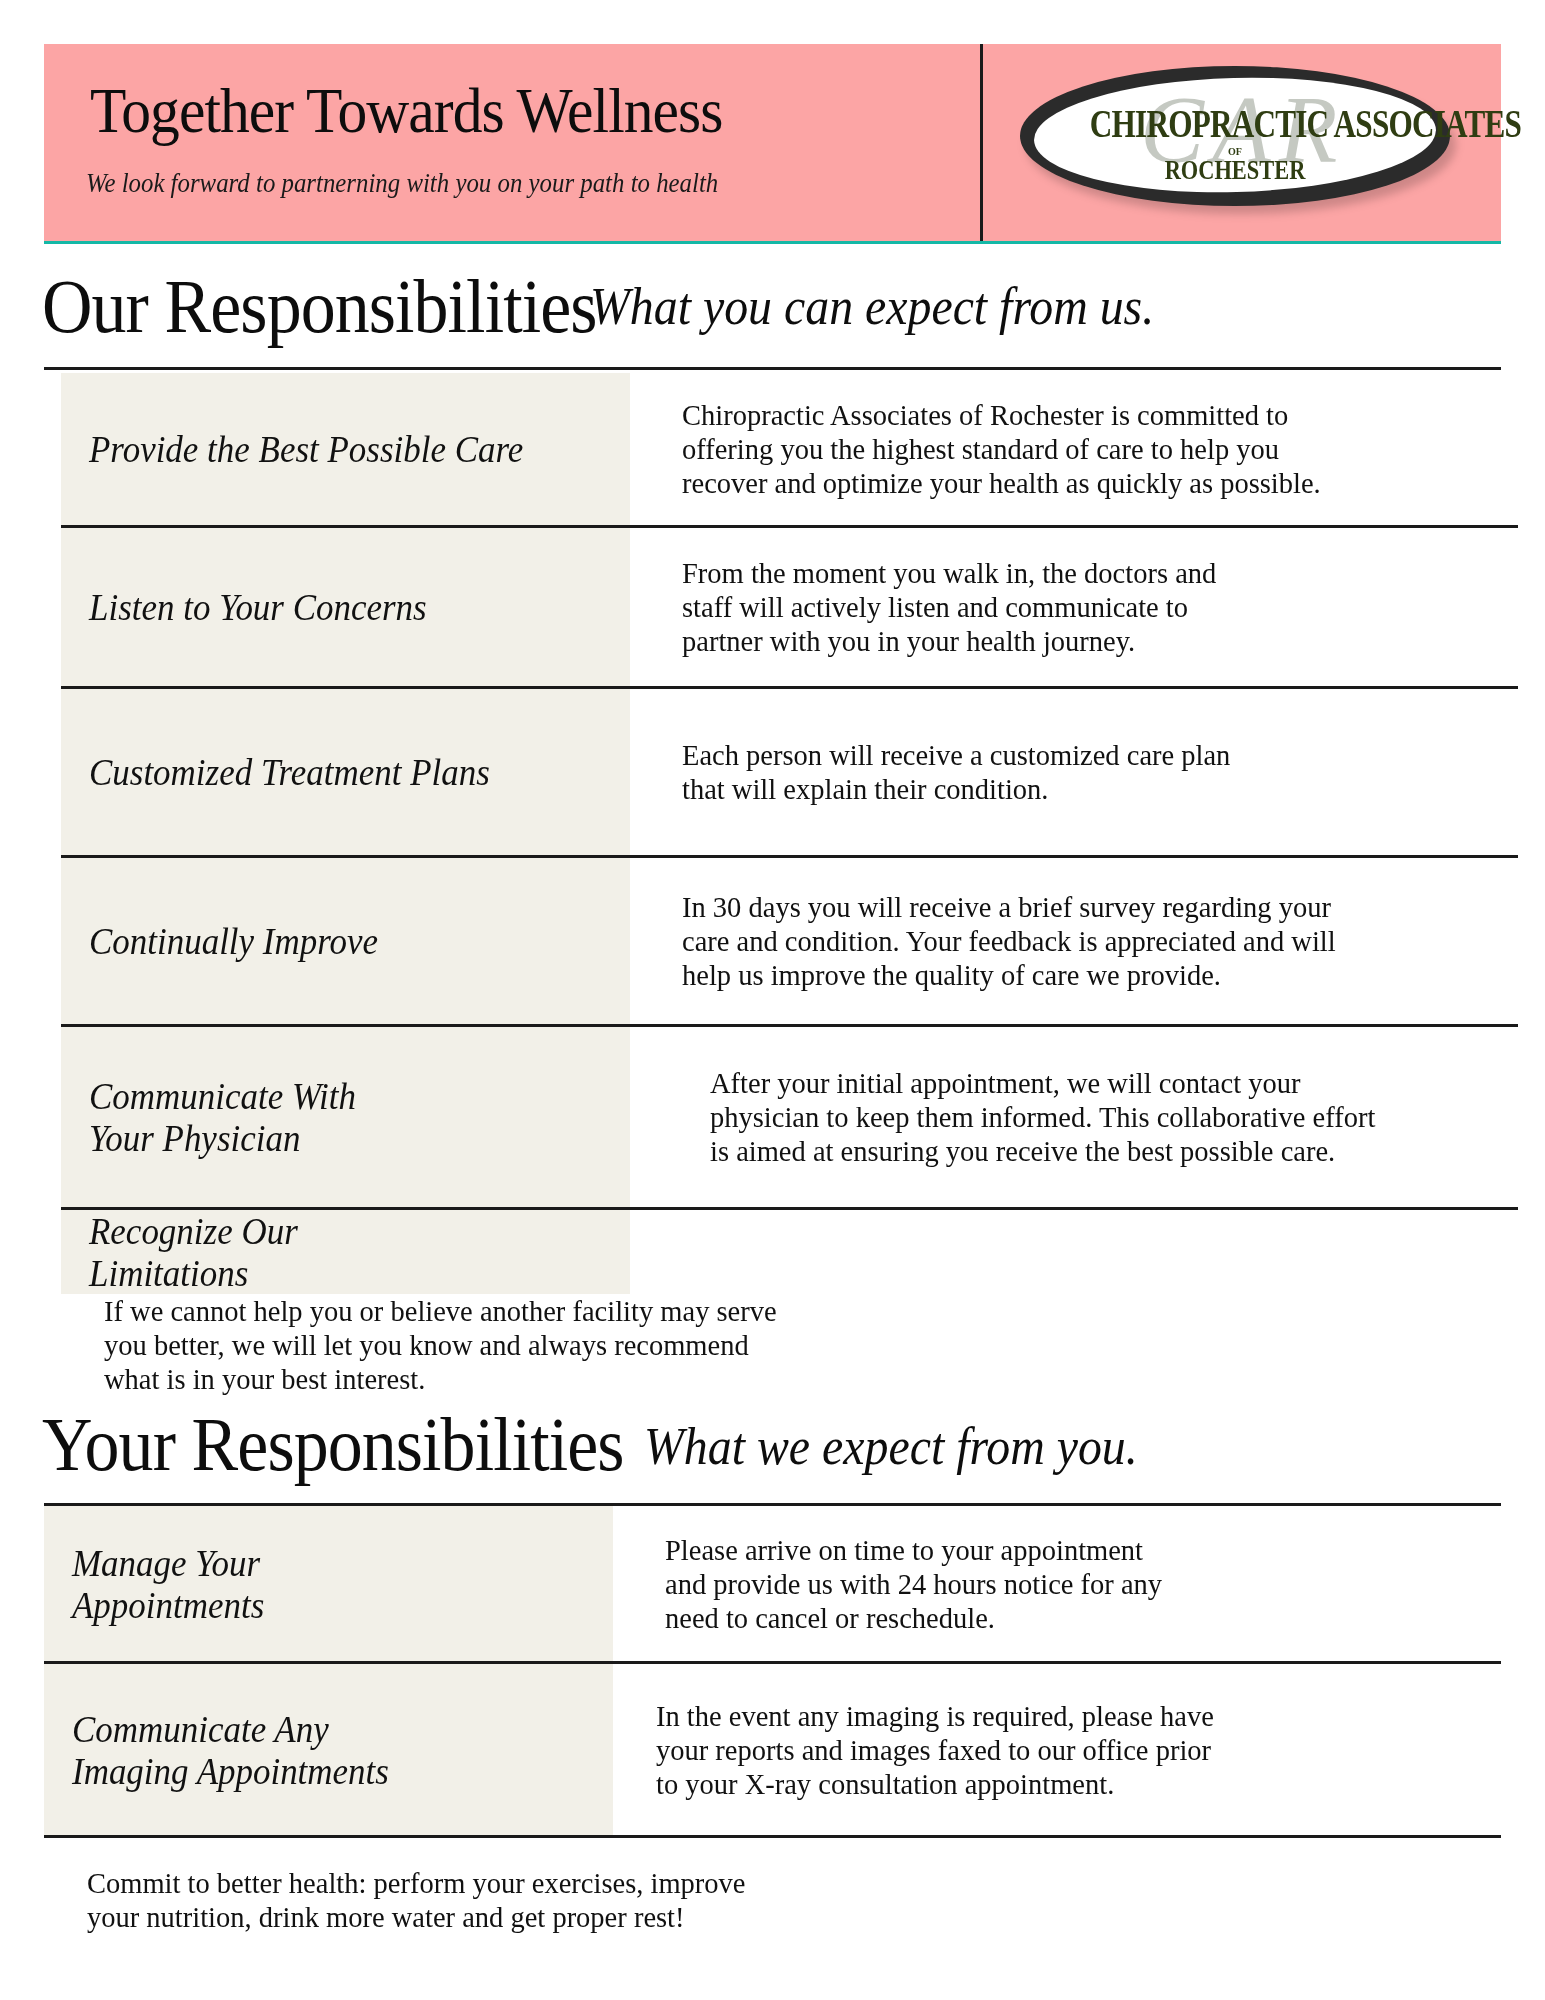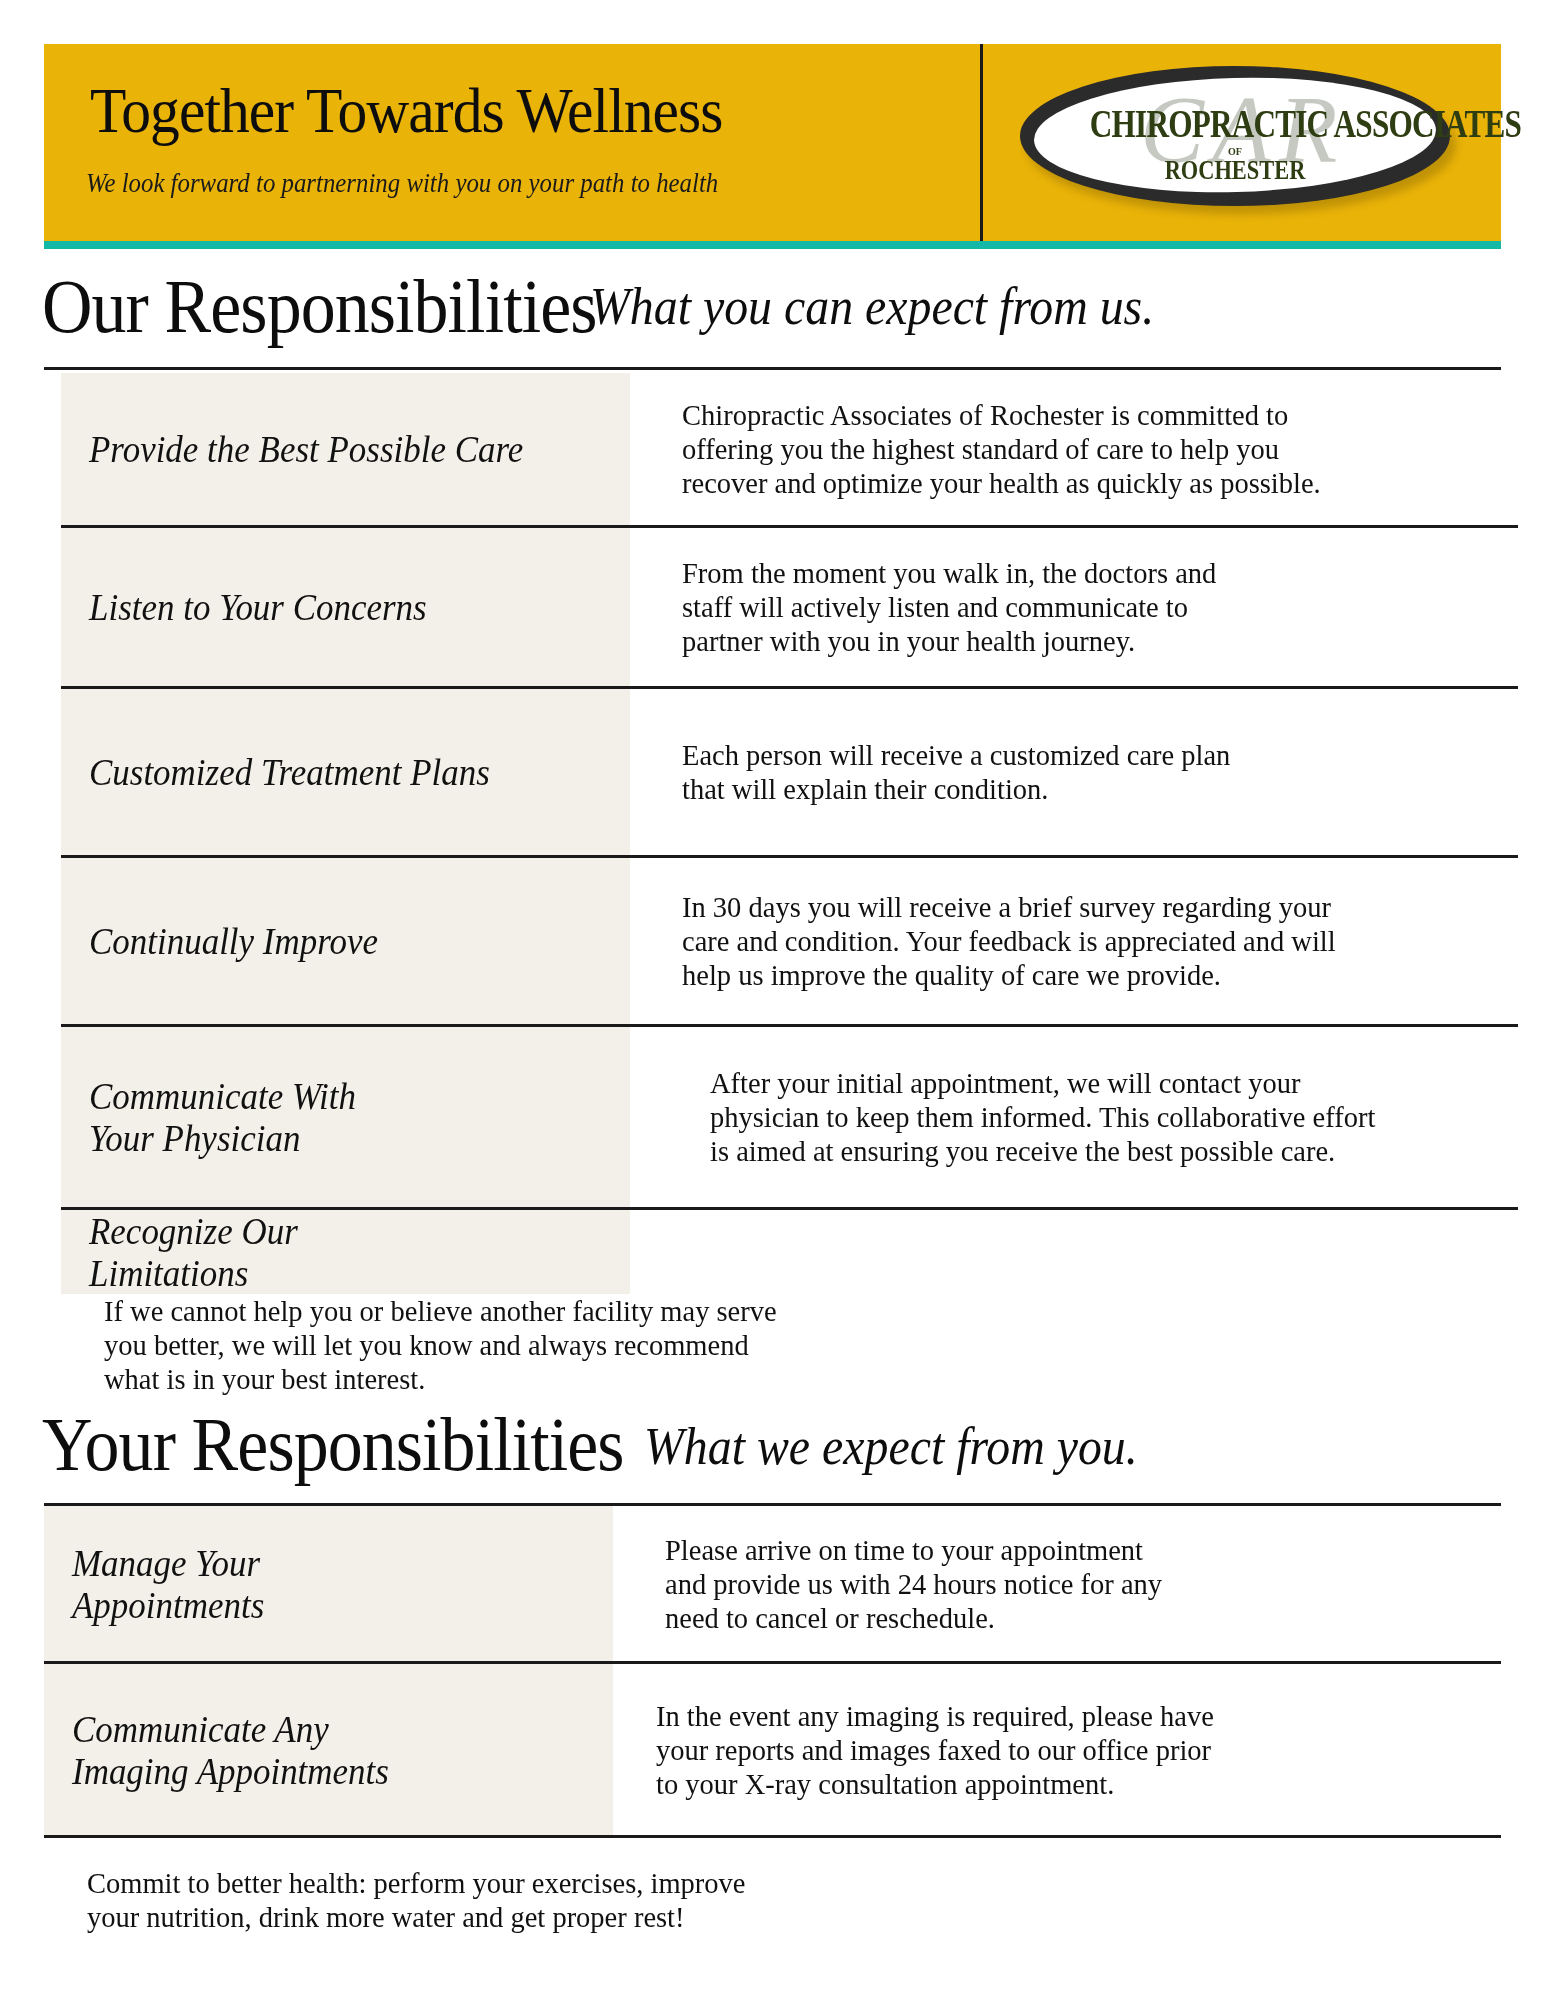--- a/index.html
+++ b/index.html
@@ -4,22 +4,22 @@
 <style>
   html, body { margin: 0; padding: 0; background: #ffffff; }
   body {
     width: 1545px; height: 2000px; position: relative; overflow: hidden;
     font-family: "Liberation Serif", "DejaVu Serif", serif; color: #111;
   }
   .page { position: absolute; left: 44px; top: 44px; width: 1457px; }
 
   
   .header {
-    position: relative; height: 197px; background: #eab308;
-    border-bottom: 8px solid #14b8a6;
+    position: relative; height: 197px; background: #fca5a5;
+    border-bottom: 3px solid #14b8a6;
   }
   .header .title-block { position: absolute; left: 0; top: 0; width: 936px; height: 197px; }
   .header .title {
     position: absolute; left: 46px; top: 30px; margin: 0;
     font-size: 64px; font-weight: normal; letter-spacing: -1px; color: #0d0d0d;
     transform: scaleX(0.93); transform-origin: left;
   }
   .header .subtitle {
     position: absolute; left: 42px; top: 124px; margin: 0;
     font-size: 27px; font-style: italic; color: #1a1a1a;

